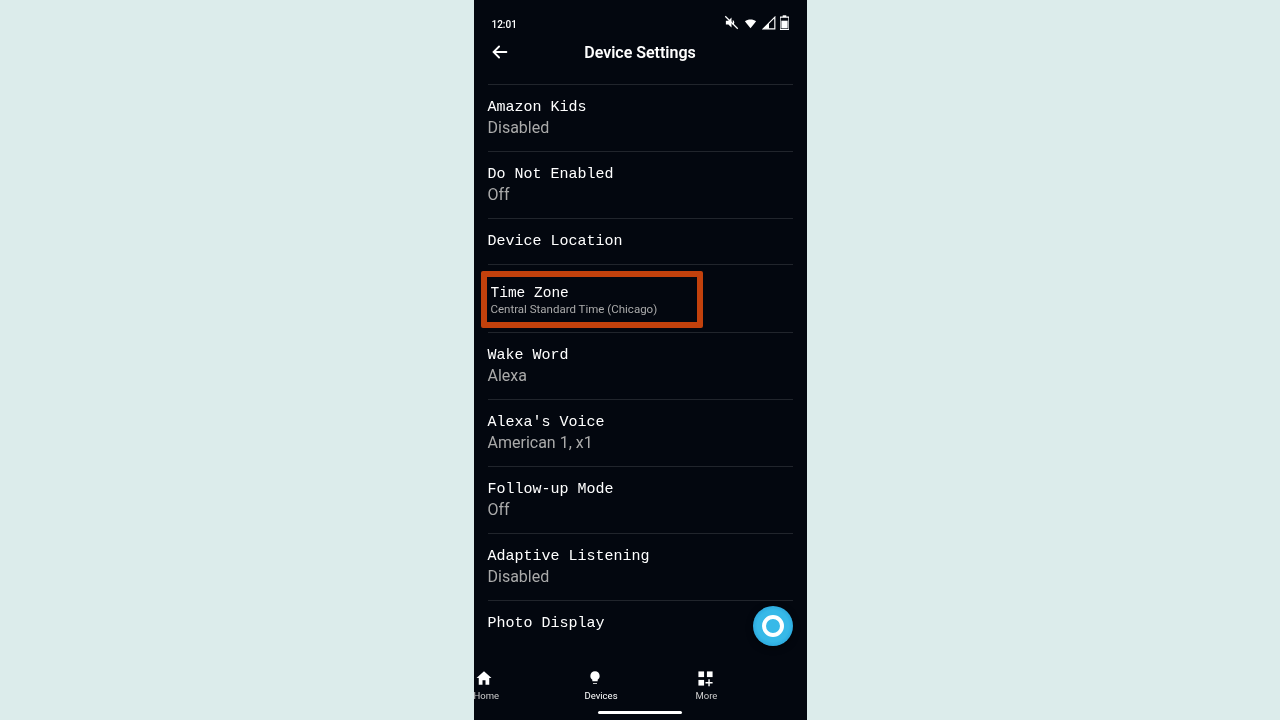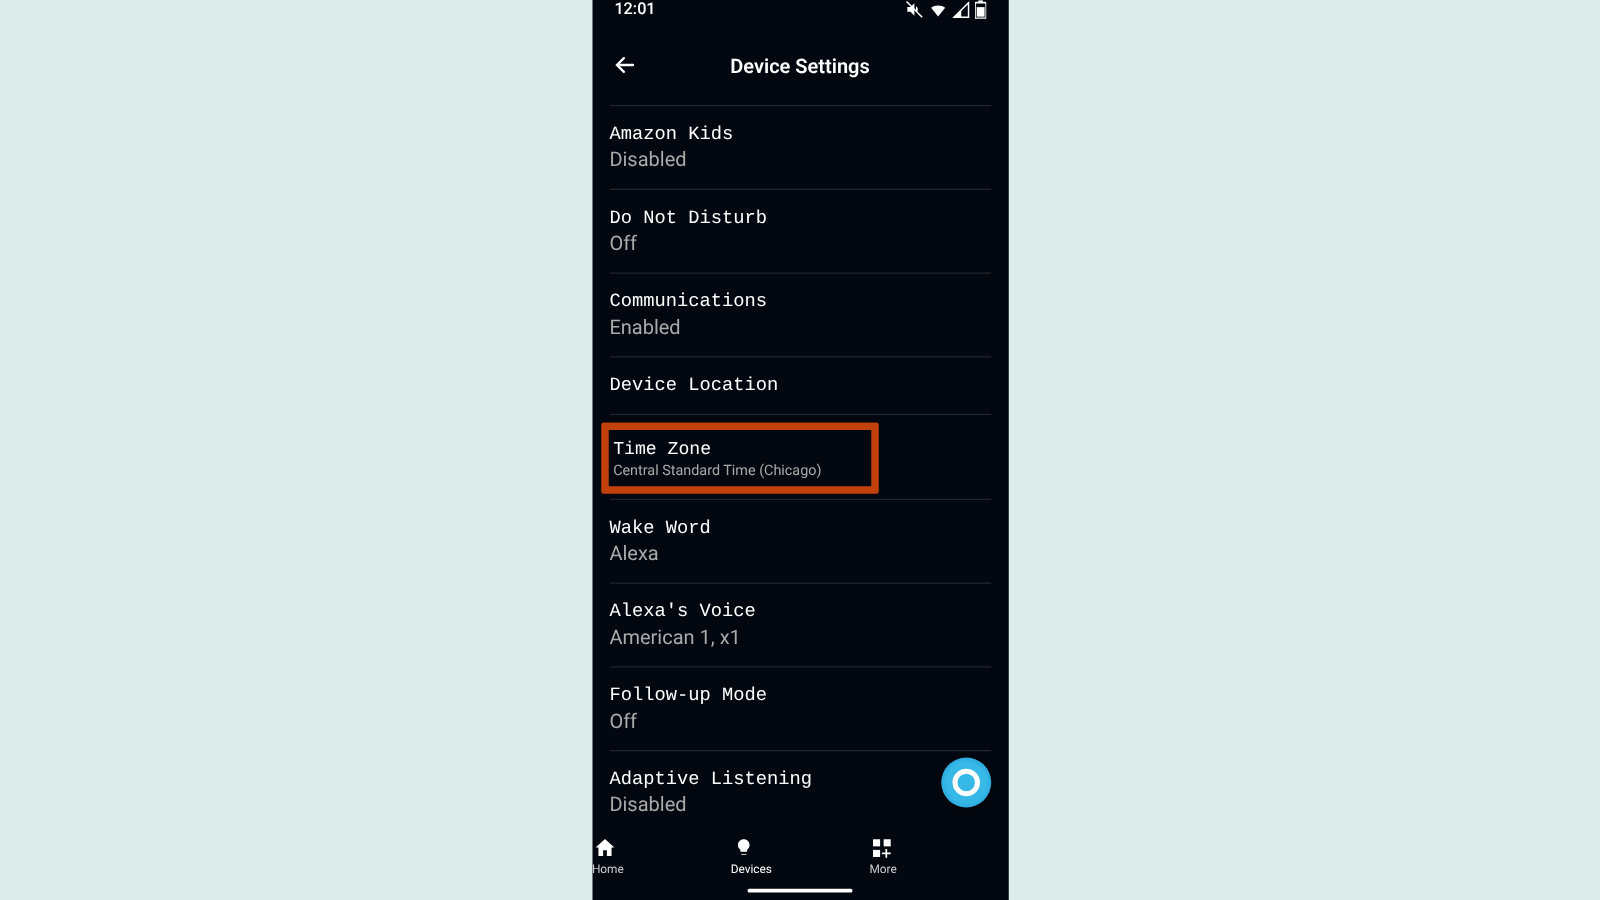--- a/index.html
+++ b/index.html
@@ -17,24 +17,24 @@
       height: 720px;
       background: #03070f;
       position: relative;
       display: flex;
       flex-direction: column;
       color: #fff;
     }
     .status-bar {
       height: 30px;
       display: flex;
-      align-items: flex-start;
+      align-items: flex-end;
       justify-content: space-between;
       padding: 0 18px;
-      font-size: 13px;
+      font-size: 10px;
       font-weight: 500;
     }
     .status-icons {
       display: flex;
       gap: 4px;
       align-items: center;
     }
     .header {
       height: 44px;
       display: flex;
@@ -191,28 +191,24 @@
   </div>
 
   <div class="content">
 
     <div class="setting-item first">
       <div class="setting-title">Amazon Kids</div>
       <div class="setting-subtitle">Disabled</div>
     </div>
 
     <div class="setting-item">
-      <div class="setting-title">Do Not Disturb</div>
+      <div class="setting-title">Do Not Enabled</div>
       <div class="setting-subtitle">Off</div>
     </div>
 
-    <div class="setting-item">
-      <div class="setting-title">Communications</div>
-      <div class="setting-subtitle">Enabled</div>
-    </div>
 
     <div class="setting-item">
       <div class="setting-title">Device Location</div>
     </div>
 
     <div style="border-bottom: 1px solid rgba(255,255,255,0.12);">
       <div class="highlighted">
         <div class="setting-title">Time Zone</div>
         <div class="setting-subtitle">Central Standard Time (Chicago)</div>
       </div>

